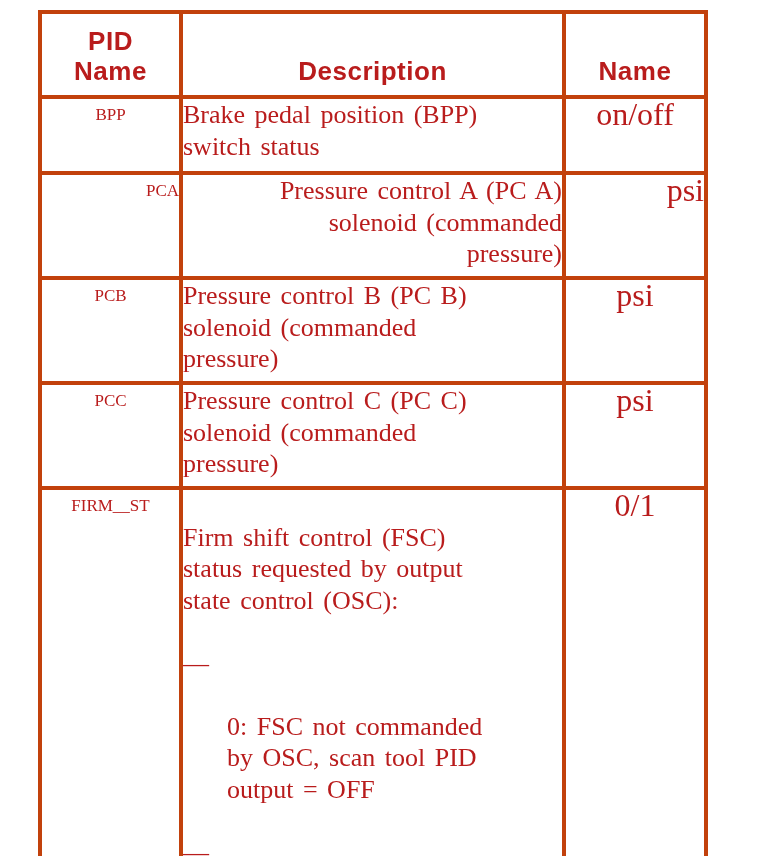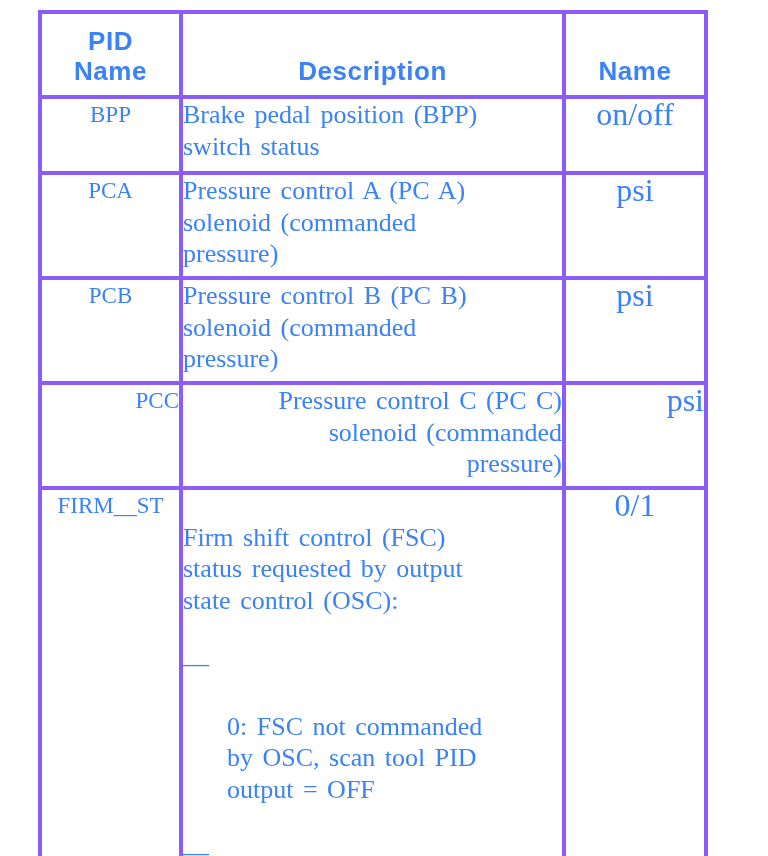--- a/index.html
+++ b/index.html
@@ -22,45 +22,45 @@
     border-collapse: collapse;
     table-layout: fixed;
     background: #ffffff;
   }
   table.pid-table col.c-pid  { width: 141px; }
   table.pid-table col.c-desc { width: 383px; }
   table.pid-table col.c-units{ width: 142px; }
 
   table.pid-table th,
   table.pid-table td {
-    border: 4px solid #8b5cf6;
+    border: 4px solid #c2410c;
     padding: 0;
     vertical-align: top;
-    color: #3b82f6;
+    color: #b91c1c;
     overflow: hidden;
   }
 
   
   tr.header-row th {
     height: 72px;
     vertical-align: bottom;
     font-family: "Liberation Sans", sans-serif;
     font-weight: bold;
     font-size: 26px;
     line-height: 30px;
     text-align: center;
     padding-bottom: 9px;
     white-space: pre-line;
     letter-spacing: 0.5px;
   }
 
   
   td.pid-cell {
     font-family: "Liberation Serif", serif;
-    font-size: 23px;
+    font-size: 17px;
     line-height: 31px;
     text-align: center;
     padding-top: 8px;
     white-space: pre-line;
   }
   td.desc-cell {
     font-family: "Liberation Serif", serif;
     font-size: 26px;
     line-height: 31.5px;
     text-align: left;
@@ -73,23 +73,23 @@
     font-family: "Liberation Serif", serif;
     font-size: 32px;
     line-height: 31px;
     text-align: center;
     padding-top: 8px;
     white-space: pre-line;
     word-spacing: 2px;
   }
 
   tr.row-bpp  td { height: 72px; }
-  tr.row-pca  td { height: 101px; }
+  tr.row-pca  td { height: 101px; text-align: right; }
   tr.row-pcb  td { height: 101px; font-family: Liberation Serif, serif; }
-  tr.row-pcc  td { height: 101px; text-align: right; }
+  tr.row-pcc  td { height: 101px; }
   tr.row-firm td { height: 287px; }
 
   
   .desc-list-item {
     position: relative;
     padding-left: 44px;
     white-space: pre-line;
   }
   .desc-list-item .dash {
     position: absolute;

